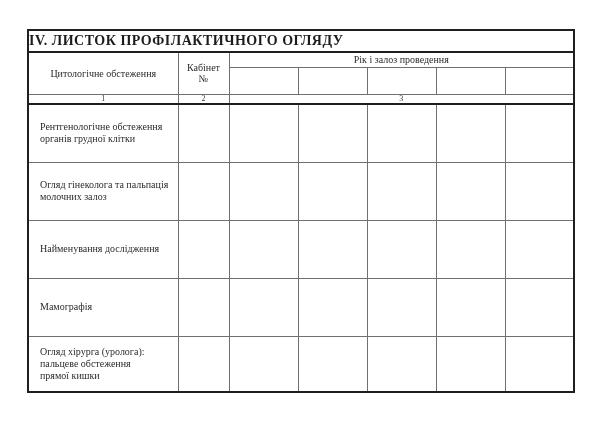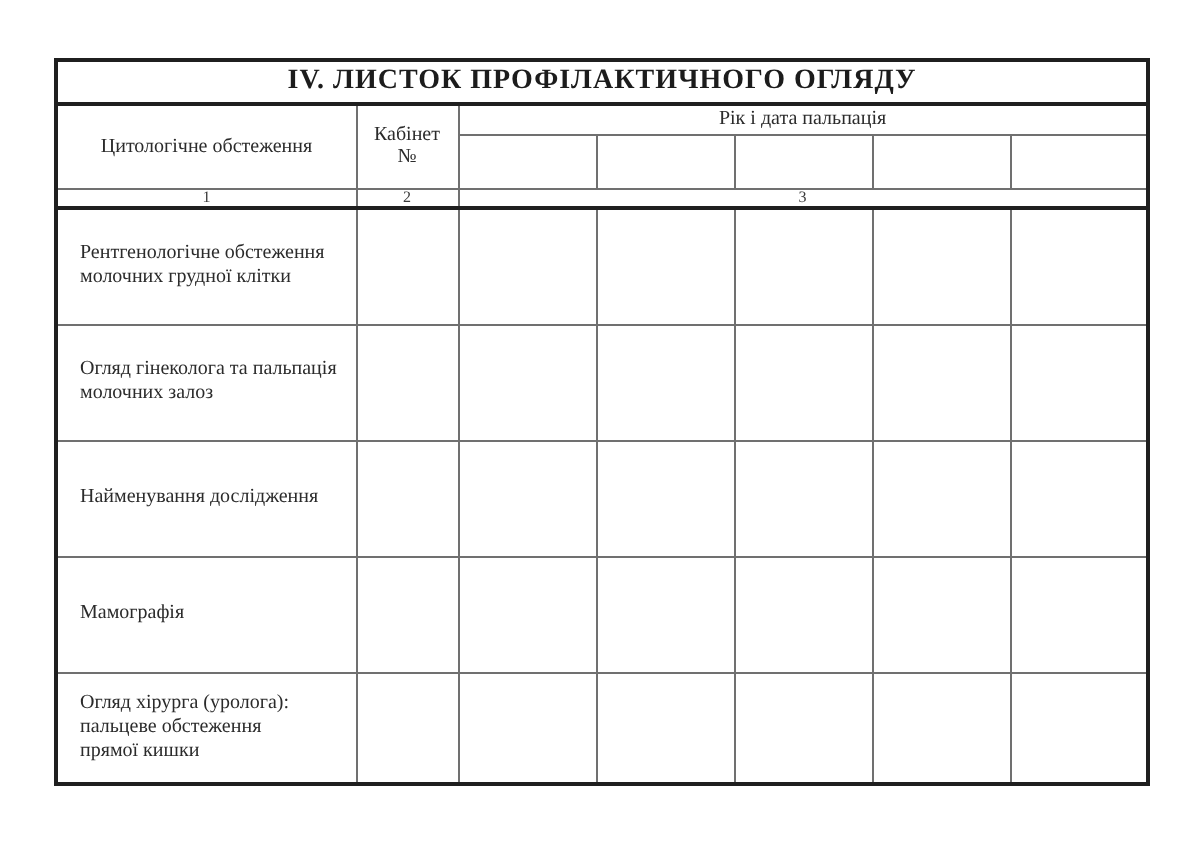--- a/index.html
+++ b/index.html
@@ -22,21 +22,20 @@
   .form-table td {
     border: 1px solid #707070;
     padding: 0;
     overflow: hidden;
   }
   td.title-cell {
     border-bottom: 2px solid #1f1f1f;
     font-weight: bold;
     font-size: 14px;
     letter-spacing: 0.5px;
-    text-align: center;
     vertical-align: middle;
     height: 20px;
     color: #1c1c1c;
   }
   td.col-header {
     font-size: 10px;
     text-align: center;
     vertical-align: middle;
     line-height: 11px;
     white-space: pre-line;
@@ -80,40 +79,40 @@
 
   <tbody>
       <tr>
     <td class="title-cell" colspan="7">IV. ЛИСТОК ПРОФІЛАКТИЧНОГО ОГЛЯДУ</td>
   </tr>
 
   <tr class="date-label-row">
     <td class="col-header" rowspan="2">Цитологічне обстеження</td>
     <td class="col-header" rowspan="2">Кабінет
 №</td>
-    <td class="col-header" colspan="5">Рік і дата пальпація</td>
+    <td class="col-header" colspan="5">Рік і залоз проведення</td>
   </tr>
 
   <tr class="date-sub-row">
     <td class="empty-cell"></td>
     <td class="empty-cell"></td>
     <td class="empty-cell"></td>
     <td class="empty-cell"></td>
     <td class="empty-cell"></td>
   </tr>
 
   <tr class="numbering-row">
     <td class="numbering-cell">1</td>
     <td class="numbering-cell">2</td>
     <td class="numbering-cell" colspan="5">3</td>
   </tr>
 
   <tr class="data-row">
     <td class="exam-name-cell">Рентгенологічне обстеження
-молочних грудної клітки</td>
+органів грудної клітки</td>
     <td class="empty-cell"></td>
     <td class="empty-cell"></td>
     <td class="empty-cell"></td>
     <td class="empty-cell"></td>
     <td class="empty-cell"></td>
     <td class="empty-cell"></td>
   </tr>
 
   <tr class="data-row">
     <td class="exam-name-cell">Огляд гінеколога та пальпація

